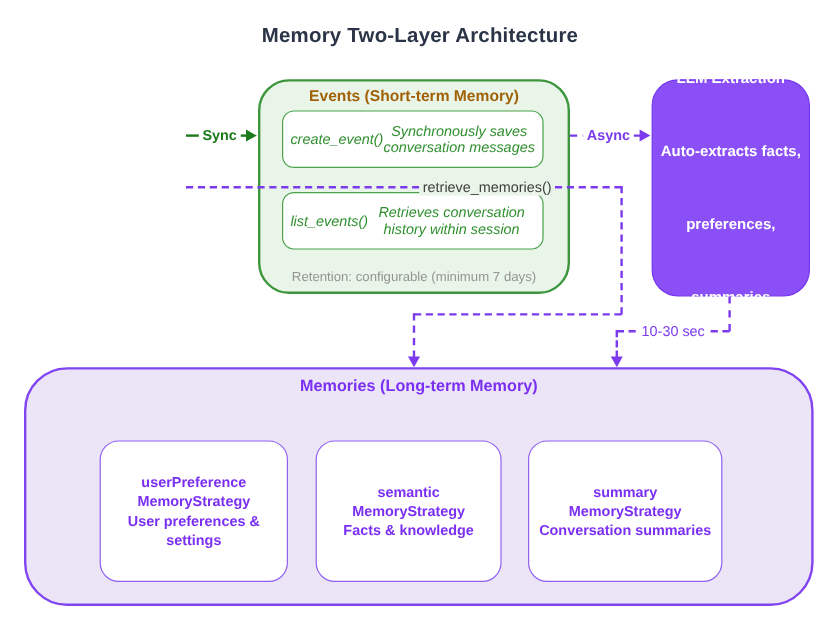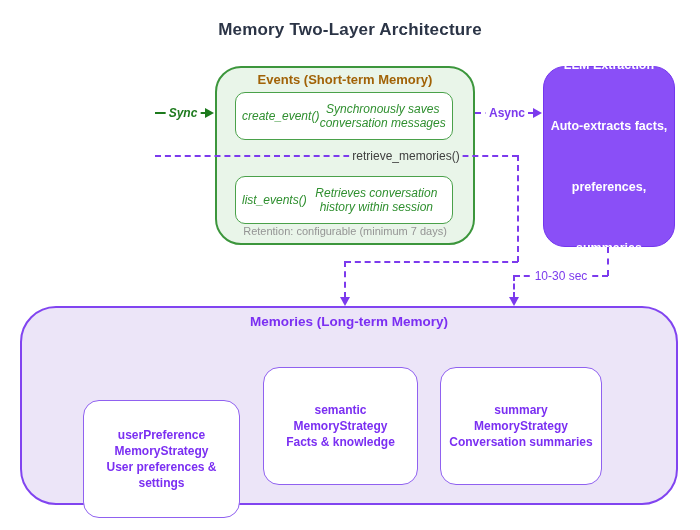--- a/index.html
+++ b/index.html
@@ -35,21 +35,21 @@
     font-size:13px;font-weight:bold;color:#a16207;
   }
   .event-sub{
     background:#ffffff;border:1.5px solid #4aa14a;border-radius:10px;box-sizing:border-box;
     width:218px;height:48px;left:235px;
     display:flex;flex-direction:row;justify-content:center;align-items:center;
     text-align:center;font-style:italic;color:#2f8f2f;font-size:12px;line-height:14.5px;
     padding:0 6px;
   }
   .event-sub-1{top:92px;}
-  .event-sub-2{top:176px;justify-content:space-between;}
+  .event-sub-2{top:160px;justify-content:space-between;}
   .retention{
     left:215px;top:225px;width:260px;text-align:center;
     font-size:11px;color:#949494;
   }
 
   
   .memories{
     left:20px;top:306px;width:658px;height:199px;
     background:#ece5f8;border:2px solid #8144f0;border-radius:36px;box-sizing:border-box;
   }
@@ -61,21 +61,21 @@
     left:20px;top:333px;width:658px;text-align:center;
     font-size:13px;font-weight:bold;color:#7b2ff2;
   }
   .strategy{
     background:#ffffff;border:1.5px solid #9061f0;border-radius:16px;box-sizing:border-box;
     top:367px;height:118px;
     display:flex;flex-direction:column;justify-content:center;align-items:center;
     text-align:center;color:#7b2ff2;font-weight:bold;font-size:12px;line-height:16px;
     padding:0 6px;
   }
-  .strat-1{left:83px;width:157px;margin-top:33px;}
+  .strat-1{left:83px;width:157px;}
   .strat-2{left:263px;width:155px;}
   .strat-3{left:440px;width:162px;}
 
   
   .hline-green{border-top:2px solid #1d7a1d;height:0;}
   .hline-dash{border-top:2px dashed #7c3aed;height:0;}
   .vline-dash{border-left:2px dashed #7c3aed;width:0;}
   .edge-label{
     transform:translate(-50%,-50%);white-space:nowrap;
     font-size:12px;font-weight:bold;padding:0 3px;
@@ -114,21 +114,21 @@
 
   <div class="abs pnode llm">
     <div>LLM Extraction</div>
     <div>Auto-extracts facts,</div>
     <div>preferences,</div>
     <div>summaries</div>
   </div>
 
   <div class="abs hline-green" style="left:155px;top:112px;width:52px;"></div>
   <div class="abs arr-right-green" style="left:205px;top:108px;"></div>
-  <div class="abs edge-label lbl-green" style="left:183px;top:113px;font-style:italic;">Sync</div>
+  <div class="abs edge-label lbl-green" style="left:183px;top:113px;">Sync</div>
 
   <div class="abs hline-dash" style="left:475px;top:112px;width:59px;"></div>
   <div class="abs arr-right-purple" style="left:533px;top:108px;"></div>
   <div class="abs edge-label lbl-purple" style="left:507px;top:113px;">Async</div>
 
   <div class="abs hline-dash" style="left:155px;top:155px;width:363px;"></div>
   <div class="abs vline-dash" style="left:517px;top:155px;height:107px;"></div>
   <div class="abs hline-dash" style="left:345px;top:261px;width:173px;"></div>
   <div class="abs vline-dash" style="left:344px;top:261px;height:37px;"></div>
   <div class="abs arr-down-purple" style="left:340px;top:297px;"></div>

